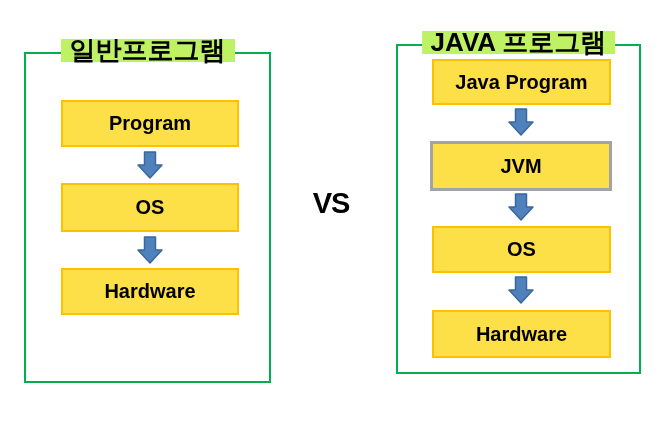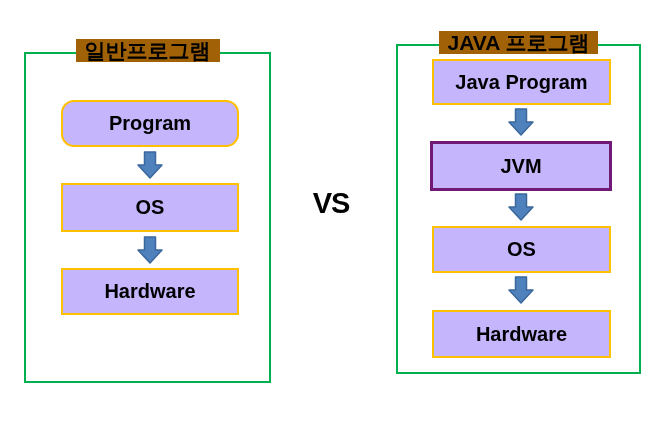--- a/index.html
+++ b/index.html
@@ -19,52 +19,52 @@
     background: #ffffff;
   }
   .panel-left  { left: 24px;  top: 52px; width: 247px; height: 331px; }
   .panel-right { left: 396px; top: 44px; width: 245px; height: 330px; }
 
   .panel-title {
     position: absolute;
     top: -15px;
     left: 50%;
     transform: translateX(-50%);
-    background: #a16207;
+    background: #bef264;
     padding: 0 9px;
-    font-size: 21px;
+    font-size: 26px;
     font-weight: bold;
     line-height: 23px;
     white-space: nowrap;
     letter-spacing: 0px;
     text-align: center;
   }
 
   .layer-box {
     position: absolute;
     border: 2px solid #FFC000;
-    background: #c4b5fd;
+    background: #fde047;
     display: flex;
     align-items: center;
     justify-content: center;
     font-size: 20px;
     font-weight: bold;
     text-align: right;
   }
-  .layer-box.jvm { border: 3px solid #701a75; }
+  .layer-box.jvm { border: 3px solid #a3a3a3; }
 
   .arrow {
     position: absolute;
     width: 26px; height: 28px;
     display: block;
   }
   .arrow svg { display: block; width: 100%; height: 100%; }
 
   
-  .lp-box1 { left: 35px; top: 46px;  width: 178px; height: 47px; border-radius: 13px; }
+  .lp-box1 { left: 35px; top: 46px;  width: 178px; height: 47px; }
   .lp-arr1 { left: 111px; top: 97px; }
   .lp-box2 { left: 35px; top: 129px; width: 178px; height: 49px; }
   .lp-arr2 { left: 111px; top: 182px; }
   .lp-box3 { left: 35px; top: 214px; width: 178px; height: 47px; }
 
   
   .rp-box1 { left: 34px; top: 13px;  width: 179px; height: 46px; }
   .rp-arr1 { left: 110px; top: 62px; }
   .rp-box2 { left: 32px; top: 95px;  width: 182px; height: 50px; }
   .rp-arr2 { left: 110px; top: 147px; }

